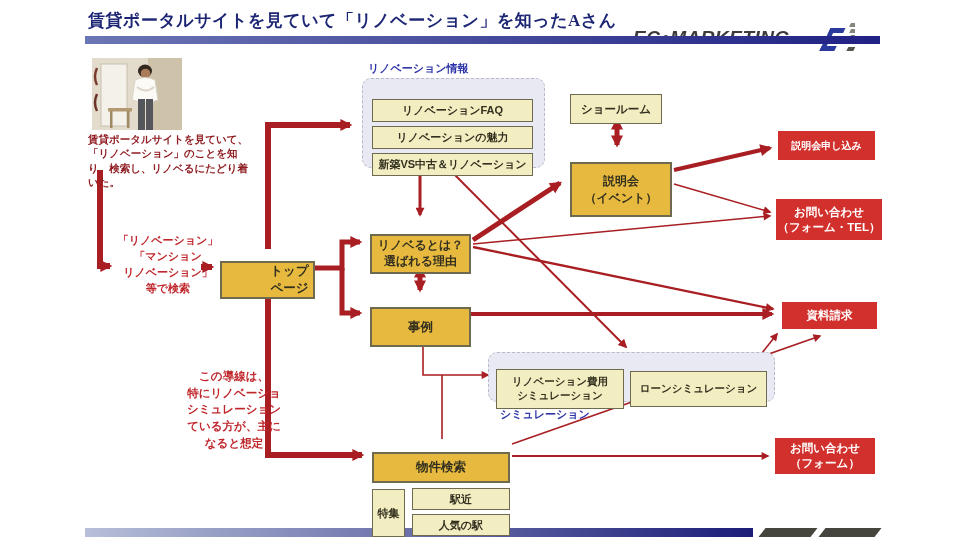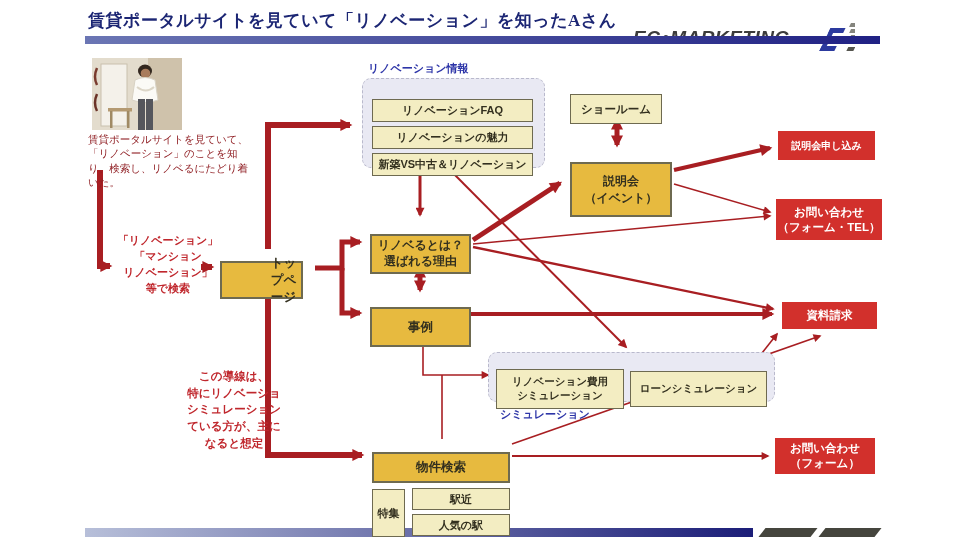--- a/index.html
+++ b/index.html
@@ -21,35 +21,35 @@
   
   .fbar{left:85px;top:528px;width:668px;height:9px;
         background:linear-gradient(to right,#b7bfd9,#1b1d78);}
   .fseg1{left:762px;top:528px;width:52px;height:9px;background:#45453d;transform:skewX(-38deg);}
   .fseg2{left:822px;top:528px;width:56px;height:9px;background:#45453d;transform:skewX(-38deg);}
 
   
   .photo{left:92px;top:58px;width:90px;height:72px;overflow:hidden;}
 
   
-  .persona-desc{left:88px;top:132px;width:160px;font-size:10.5px;font-weight:normal;
+  .persona-desc{left:88px;top:132px;width:160px;font-size:10.5px;font-weight:bold;
                 color:#8f1d22;line-height:1.38;}
   .search-kw{left:116px;top:233px;width:104px;font-size:11px;font-weight:bold;color:#c0272d;
              line-height:1.45;text-align:center;}
   .note{left:168px;top:368px;width:132px;font-size:11.5px;font-weight:bold;color:#c0272d;
         line-height:1.45;text-align:center;}
 
   
   .gold,.cream{display:flex;align-items:center;justify-content:center;text-align:center;
         font-weight:bold;color:#33301f;box-sizing:border-box;margin-top:12px;}
   .gold{background:#e7ba3f;border:2px solid #6e6a50;}
   .cream{background:#f3edc2;border:1.5px solid #6e6a50;}
   .holder{background:#e9e9f3;border:1px dashed #b9b9cc;border-radius:9px;box-sizing:border-box;}
 
-  .n-top{left:220px;top:249px;width:83px;height:38px;font-size:12.5px;padding-left:44px;}
+  .n-top{left:220px;top:249px;width:95px;height:38px;font-size:12.5px;padding-left:44px;}
   .n-renoberu{left:370px;top:222px;width:101px;height:40px;font-size:12px;line-height:1.3;}
   .n-jirei{left:370px;top:295px;width:101px;height:40px;font-size:12.5px;}
   .n-setsumeikai{left:570px;top:150px;width:102px;height:55px;font-size:12px;line-height:1.35;}
   .n-bukken{left:372px;top:440px;width:138px;height:31px;font-size:12.5px;}
 
   .holder-info{left:362px;top:78px;width:183px;height:90px;}
   .n-faq{left:372px;top:87px;width:161px;height:23px;font-size:11px;}
   .n-miryoku{left:372px;top:114px;width:161px;height:23px;font-size:11px;}
   .n-shinchiku{left:372px;top:141px;width:161px;height:23px;font-size:11px;}
   .n-showroom{left:570px;top:82px;width:92px;height:30px;font-size:11.5px;}

